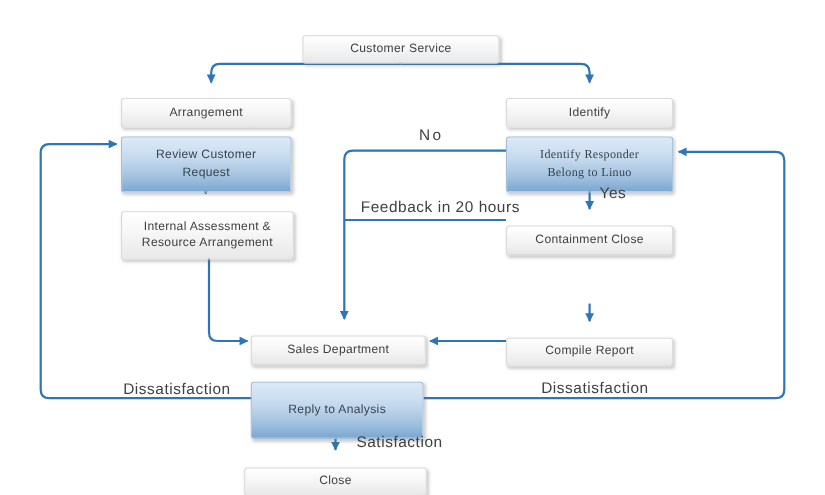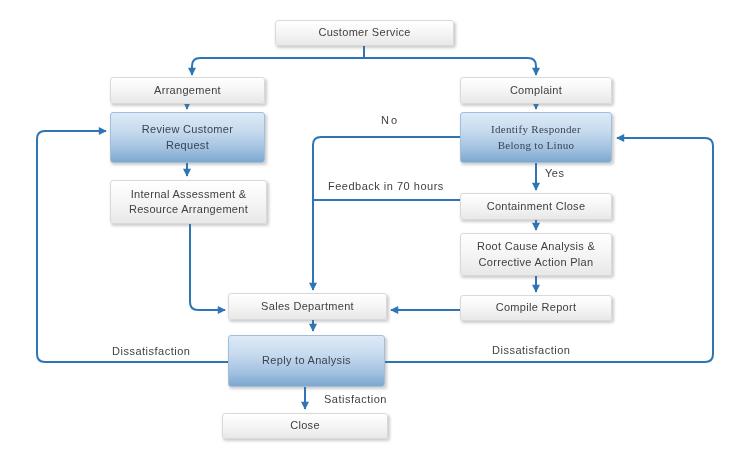--- a/index.html
+++ b/index.html
@@ -1,32 +1,32 @@
 <!DOCTYPE html>
 <html><head>
 <meta charset="utf-8">
 <style>
   html,body{margin:0;padding:0;background:#ffffff;}
   #canvas{position:relative;width:750px;height:450px;background:#ffffff;overflow:hidden;
           font-family:"Liberation Sans","DejaVu Sans",sans-serif;}
   #wires{position:absolute;left:0;top:0;width:750px;height:450px;}
   .node{position:absolute;display:flex;align-items:center;justify-content:center;
         text-align:center;font-size:11px;line-height:1.4;letter-spacing:0.3px;
-        border-radius:3px;box-sizing:border-box;padding:2px 6px;}
+        border-radius:3px;box-sizing:border-box;padding:2px 6px;margin-top:12px;}
   .gray{background:linear-gradient(180deg,#ffffff 0%,#f6f6f6 45%,#e8e8e8 100%);
         border:1px solid #d9d9d9;color:#404040;
         box-shadow:1.5px 2px 3px rgba(110,110,110,0.35);}
   .blue{background:linear-gradient(180deg,#ddeaf7 0%,#c6daee 38%,#a3c2e0 72%,#7ca7d0 100%);
         border:1px solid #a3bedb;color:#394450;
         box-shadow:1.5px 2px 3px rgba(110,110,110,0.35);}
   .nlabel{display:inline-block;}
   .wrap112 .nlabel{max-width:112px;}
   .wrap124 .nlabel{max-width:124px;font-family:Liberation Serif, serif;}
   .wrap146 .nlabel{max-width:146px;}
-  .elabel{position:absolute;font-size:11px;color:#3f3f3f;letter-spacing:0.5px;white-space:nowrap;}
+  .elabel{position:absolute;font-size:14px;color:#3f3f3f;letter-spacing:0.5px;white-space:nowrap;}
 </style>
 </head>
 <body>
 
 <div id="canvas">
 
   <svg id="wires" width="750" height="450" viewBox="0 0 750 450">
     <defs>
       <marker id="arr" viewBox="0 0 10 10" refX="9" refY="5" markerWidth="9" markerHeight="8" markerUnits="userSpaceOnUse" orient="auto">
         <path d="M0,0 L10,5 L0,10 Z" fill="#2E75B6"></path>
@@ -63,51 +63,48 @@
 
   <div class="node blue wrap112" style="left:110px;top:112px;width:155px;height:51px">
     <span class="nlabel">Review Customer Request</span>
   </div>
 
   <div class="node gray wrap146" style="left:110px;top:180px;width:157px;height:44px">
     <span class="nlabel">Internal Assessment &amp; Resource Arrangement</span>
   </div>
 
   <div class="node gray" style="left:460px;top:77px;width:152px;height:27px">
-    <span class="nlabel">Complaint</span>
+    <span class="nlabel">Identify</span>
   </div>
 
   <div class="node blue wrap124" style="left:460px;top:112px;width:152px;height:51px">
     <span class="nlabel">Identify Responder Belong to Linuo</span>
   </div>
 
   <div class="node gray" style="left:460px;top:193px;width:152px;height:27px">
     <span class="nlabel">Containment Close</span>
   </div>
 
-  <div class="node gray wrap146" style="left:460px;top:233px;width:152px;height:43px">
-    <span class="nlabel">Root Cause Analysis &amp; Corrective Action Plan</span>
-  </div>
 
   <div class="node gray" style="left:460px;top:295px;width:152px;height:26px">
     <span class="nlabel">Compile Report</span>
   </div>
 
   <div class="node gray" style="left:228px;top:293px;width:159px;height:27px">
     <span class="nlabel">Sales Department</span>
   </div>
 
   <div class="node blue" style="left:228px;top:335px;width:157px;height:52px">
     <span class="nlabel">Reply to Analysis</span>
   </div>
 
   <div class="node gray" style="left:222px;top:413px;width:166px;height:26px">
     <span class="nlabel">Close</span>
   </div>
 
   <span class="elabel" style="left:381px;top:114px;letter-spacing:2px">No</span>
   <span class="elabel" style="left:545px;top:167px">Yes</span>
-  <span class="elabel" style="left:328px;top:180px">Feedback in 70 hours</span>
+  <span class="elabel" style="left:328px;top:180px">Feedback in 20 hours</span>
   <span class="elabel" style="left:324px;top:393px">Satisfaction</span>
   <span class="elabel" style="left:112px;top:345px">Dissatisfaction</span>
   <span class="elabel" style="left:492px;top:344px">Dissatisfaction</span>
 
 </div>
 
 </body></html>

